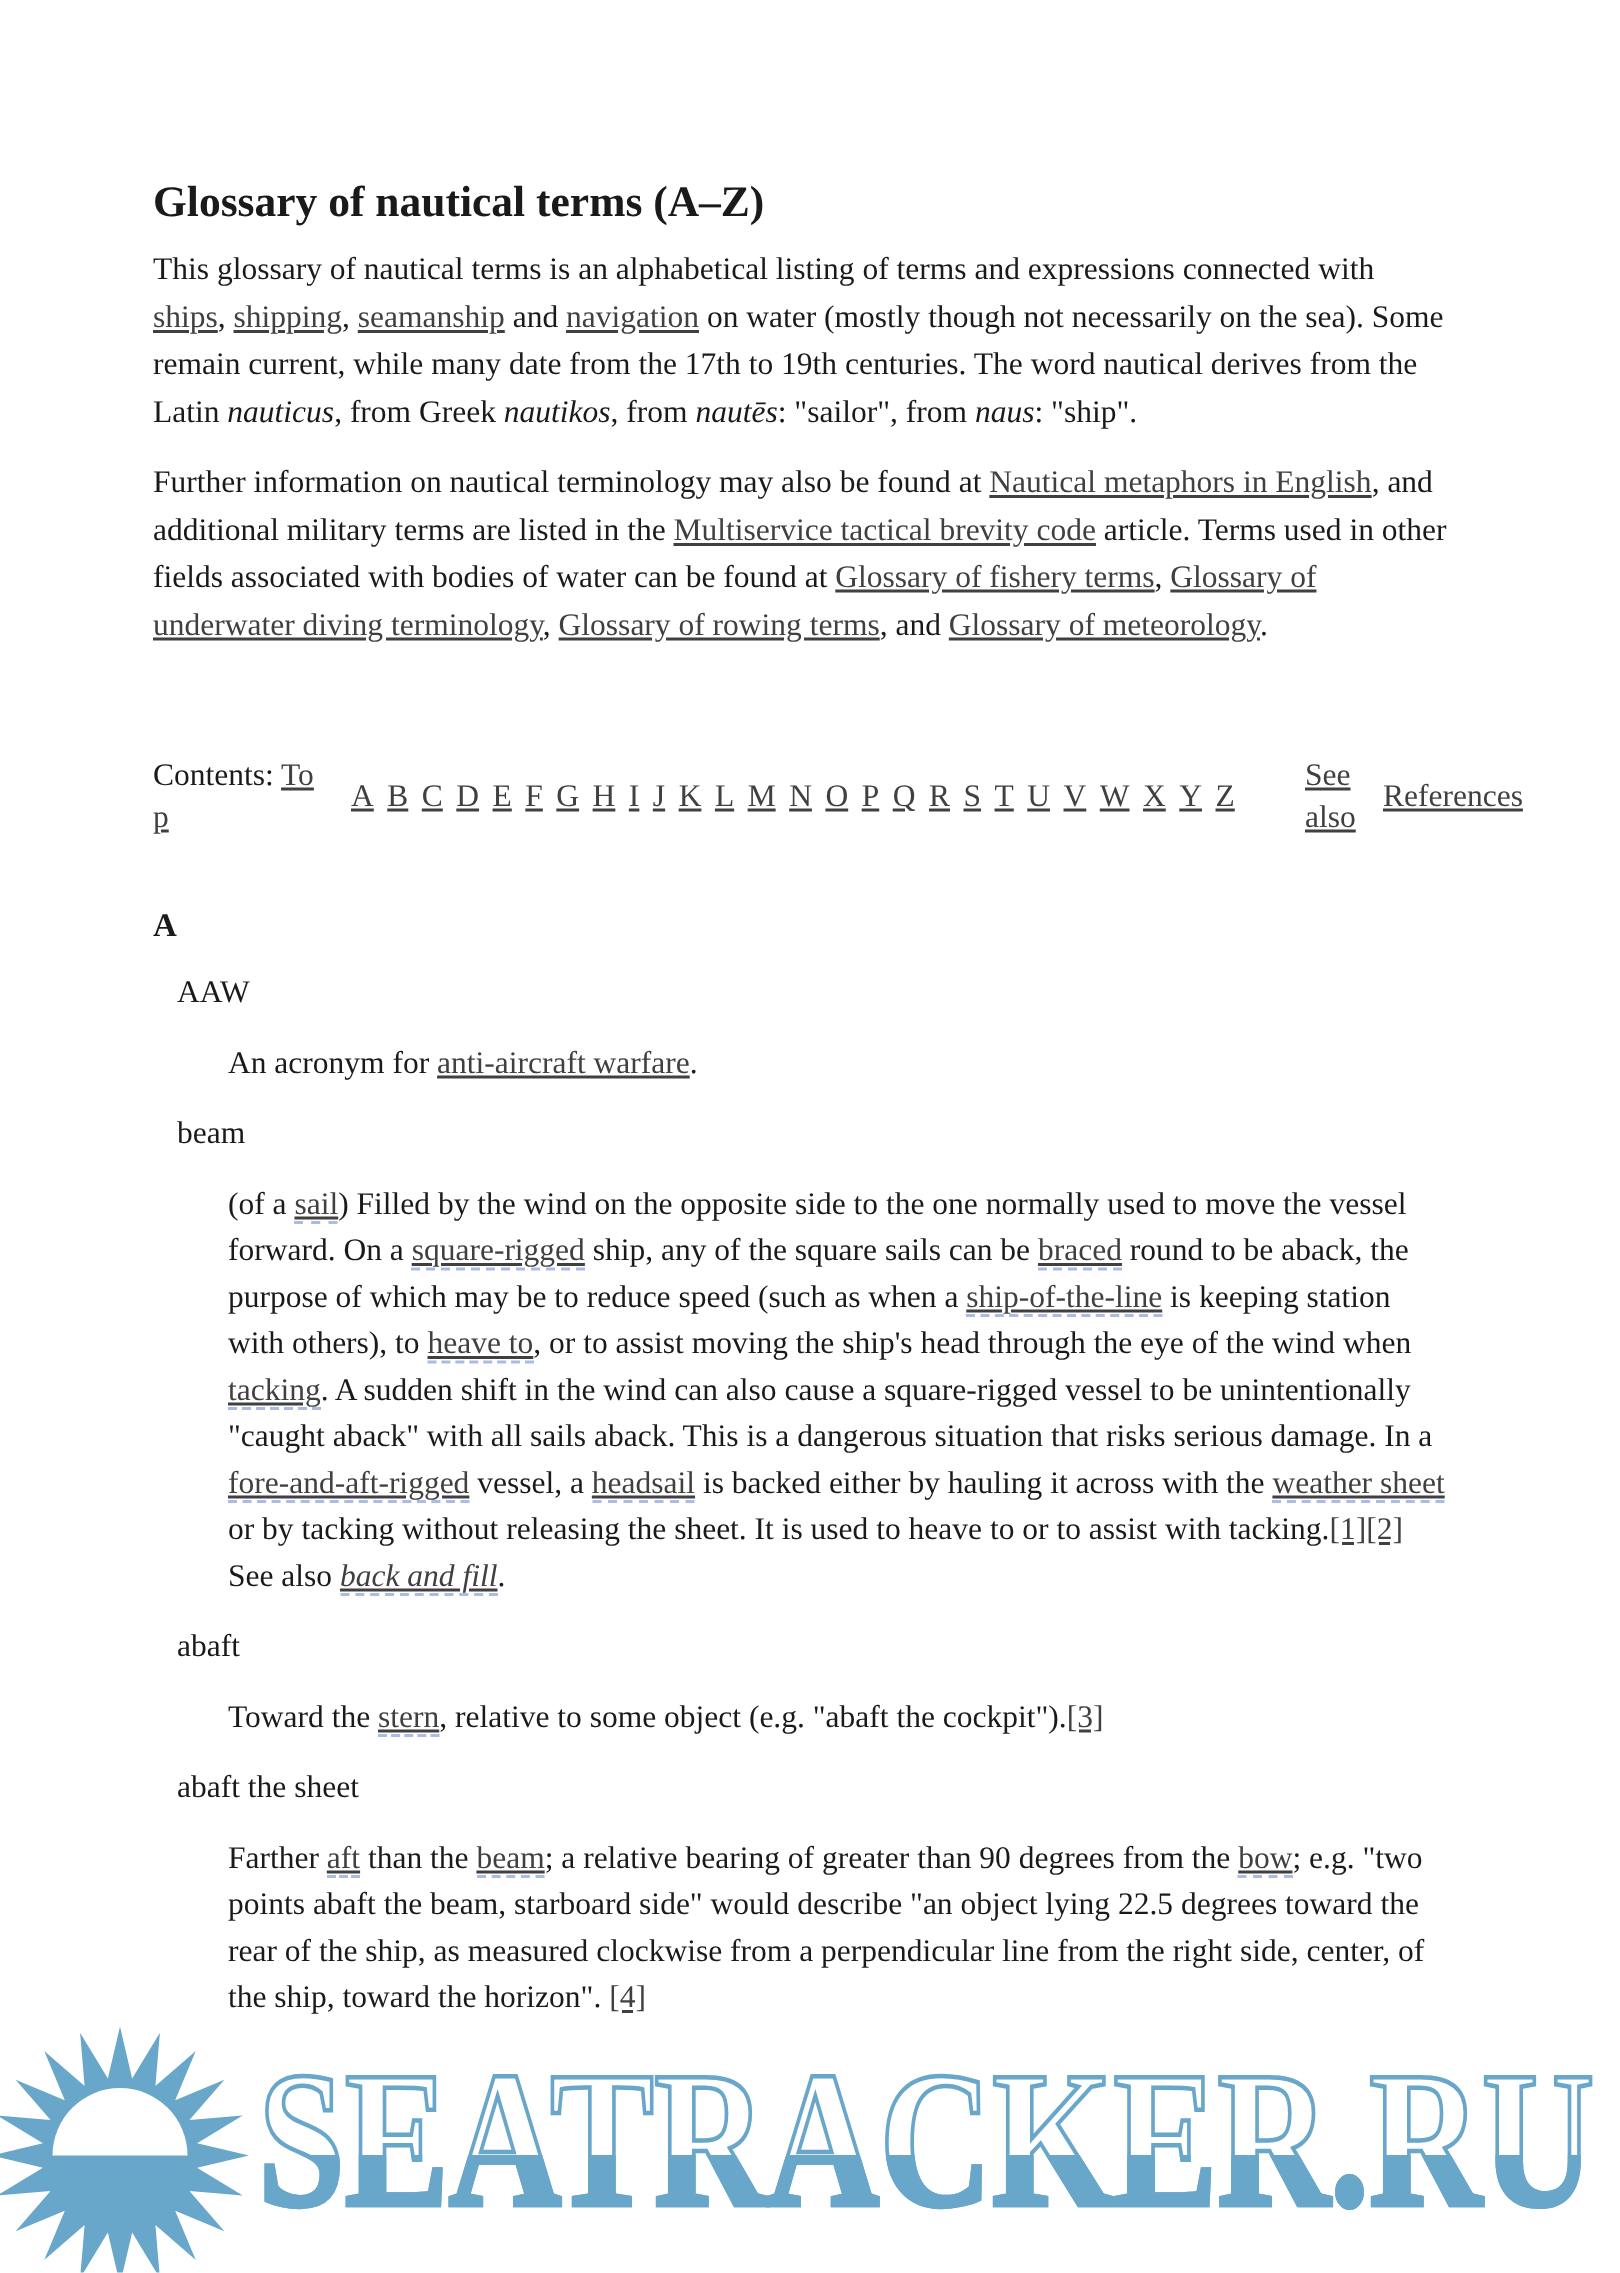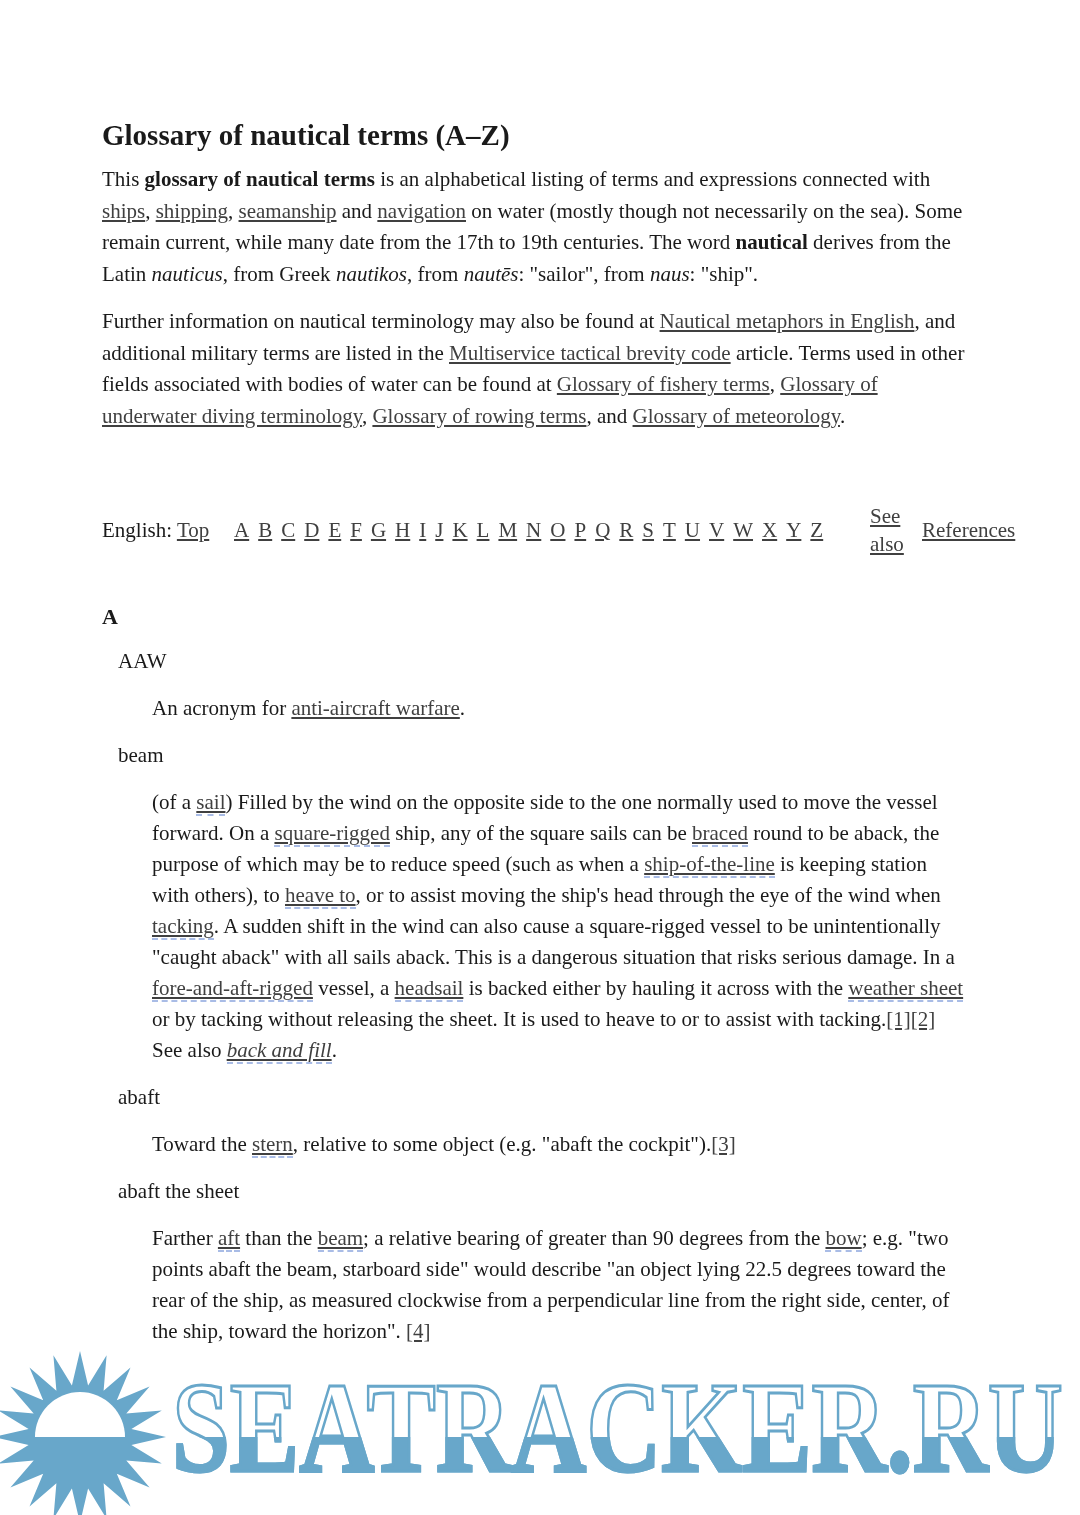--- a/index.html
+++ b/index.html
@@ -4,21 +4,21 @@
 <style>
   html,body{margin:0;padding:0;}
   body{
     width:1080px;height:1515px;overflow:hidden;position:relative;
     background:#ffffff;color:#1a1a1a;
     font-family:"Liberation Serif",serif;font-size:21px;line-height:1.5;
   }
   .page{position:relative;z-index:2;padding:122px 0 0 102px;}
   h1.title{font-size:29px;line-height:26px;margin:0 0 16px 0;font-weight:bold;}
   p.para{margin:0 0 16px 0;width:866px;}
-  b{font-weight:bold;}
+  b{font-weight:normal;}
   a.lnk{color:#404040;text-decoration:underline;cursor:pointer;}
   a.lnk.redirect{border-bottom:2px dashed #a9bce6;padding-bottom:0px;}
   a.lnk.it{font-style:italic;}
   
   .contents-row{display:flex;align-items:center;margin-top:70px;line-height:28px;}
   .cell{flex:none;}
   .c-top{width:114px;word-break:break-all;}
   .abc{margin-left:18px;width:628px;white-space:nowrap;}
   .abc a{margin-right:9px;}
   .abc a:last-child{margin-right:0;}
@@ -47,21 +47,21 @@
 
 <div class="page">
 
   <h1 class="title">Glossary of nautical terms (A–Z)</h1>
 
   <p class="para">This <b>glossary of nautical terms</b> is an alphabetical listing of terms and expressions connected with <a class="lnk">ships</a>, <a class="lnk">shipping</a>, <a class="lnk">seamanship</a> and <a class="lnk">navigation</a> on water (mostly though not necessarily on the sea). Some remain current, while many date from the 17th to 19th centuries. The word <b>nautical</b> derives from the Latin <i>nauticus</i>, from Greek <i>nautikos</i>, from <i>nautēs</i>: "sailor", from <i>naus</i>: "ship".</p>
   <p class="para">Further information on nautical terminology may also be found at <a class="lnk">Nautical metaphors in English</a>, and additional military terms are listed in the <a class="lnk">Multiservice tactical brevity code</a> article. Terms used in other fields associated with bodies of water can be found at <a class="lnk">Glossary of fishery terms</a>, <a class="lnk">Glossary of underwater diving terminology</a>, <a class="lnk">Glossary of rowing terms</a>, and <a class="lnk">Glossary of meteorology</a>.</p>
 
   <div class="contents-row">
     <div class="cell c-top">
-      <span>English: </span><a class="lnk">Top</a>
+      <span>Contents: </span><a class="lnk">Top</a>
     </div>
     <div class="cell abc" id="alphabet"><a class="lnk">A</a><a class="lnk">B</a><a class="lnk">C</a><a class="lnk">D</a><a class="lnk">E</a><a class="lnk">F</a><a class="lnk">G</a><a class="lnk">H</a><a class="lnk">I</a><a class="lnk">J</a><a class="lnk">K</a><a class="lnk">L</a><a class="lnk">M</a><a class="lnk">N</a><a class="lnk">O</a><a class="lnk">P</a><a class="lnk">Q</a><a class="lnk">R</a><a class="lnk">S</a><a class="lnk">T</a><a class="lnk">U</a><a class="lnk">V</a><a class="lnk">W</a><a class="lnk">X</a><a class="lnk">Y</a><a class="lnk">Z</a></div>
     <div class="cell see">
       <a class="lnk">See also</a>
     </div>
     <div class="cell refs">
       <a class="lnk">References</a>
     </div>
   </div>
 

